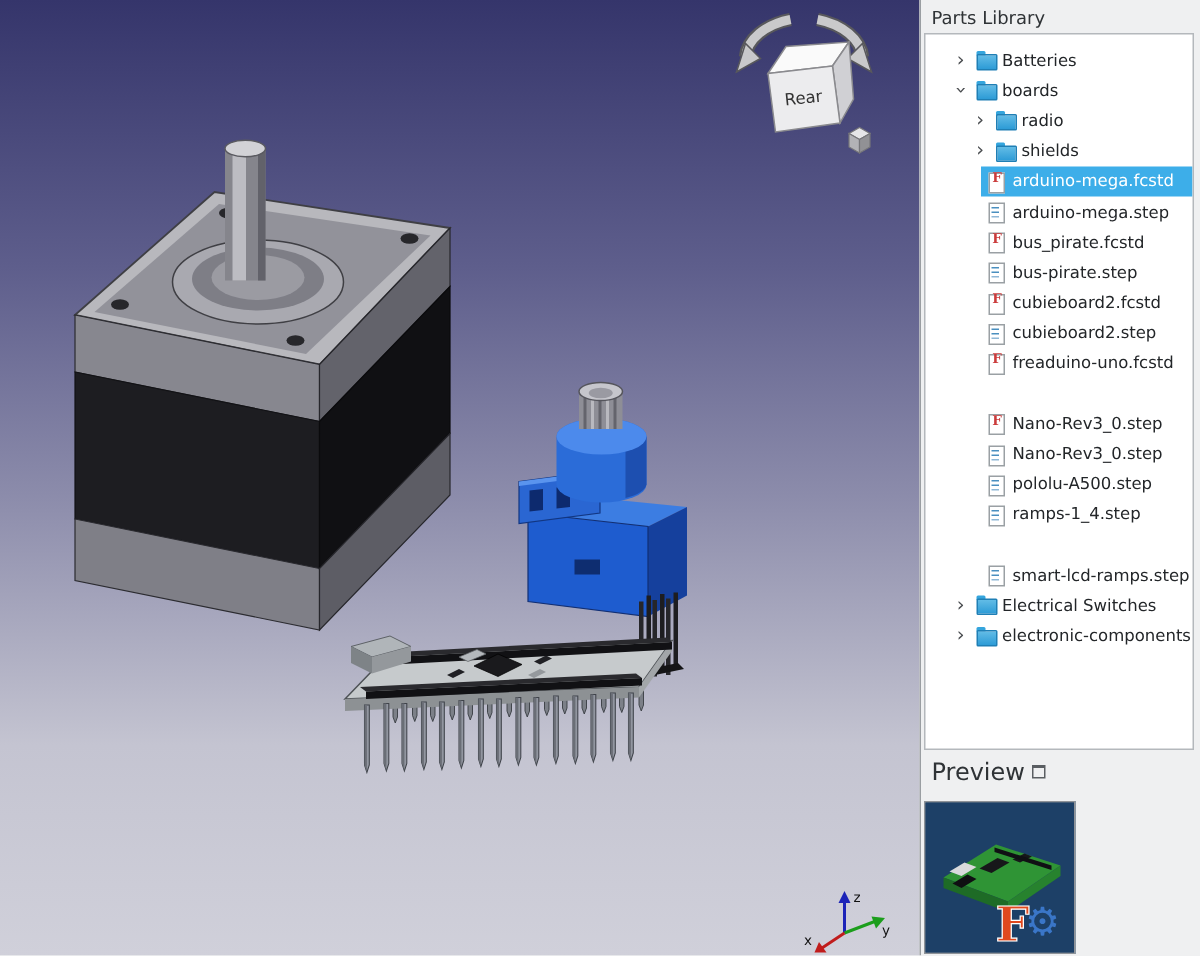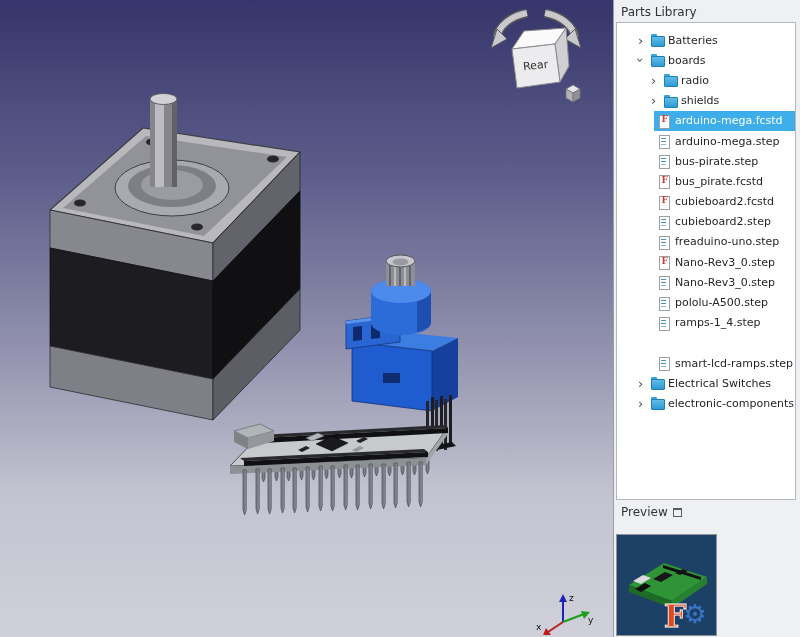--- a/index.html
+++ b/index.html
@@ -32,21 +32,21 @@
     background:var(--folder,#35a5dd); border-radius:1px 1px 0 0; }
   .tree-icon.folder::after { content:''; position:absolute; left:1px; top:3px; width:12px; height:9px;
     background:linear-gradient(180deg,#62bce6,#2d9bd6); border:1px solid #1f7fb5; border-radius:1px; }
   .tree-icon.fcstd::before, .tree-icon.step::before { content:''; position:absolute; left:2px; top:1px;
     width:9px; height:12px; background:#fff; border:1px solid #9aa0a4; }
   .tree-icon.fcstd::after { content:'F'; position:absolute; left:4.5px; top:1.5px; font-size:9px;
     font-weight:bold; color:#cb3b3b; font-family:"DejaVu Serif",serif; line-height:1; }
   .tree-icon.step::after { content:''; position:absolute; left:4px; top:4px; width:5px; height:1px;
     background:#4a8fbf; box-shadow:0 3px 0 #4a8fbf, 0 6px 0 #8fb7d6; }
 
-  .preview-header { position:absolute; left:7px; top:505px; font-size:12px; color:#2f3336;
+  .preview-header { position:absolute; left:7px; top:505px; font-size:16px; color:#2f3336;
     display:flex; align-items:center; gap:5px; }
   .float-icon { width:9px; height:9px; border:1px solid #5a5e62; border-top-width:2px; display:inline-block; }
   .preview-box { position:absolute; left:2px; top:534px; width:101px; height:102px;
     border:1px solid #8f9398; background:#1d4067; }
 </style>
 </head>
 <body>
 
 <div class="app">
 
@@ -246,55 +246,59 @@
           <span class="arrow" style="flex: 0 0 7px;"></span>
           <span class="row-content">
             <span class="tree-icon step"></span>
             <span class="tree-label">arduino-mega.step</span>
           </span>
         </div>
         <div class="tree-row">
           <span class="spacer" style="flex: 0 0 30px;"></span>
           <span class="arrow" style="flex: 0 0 7px;"></span>
           <span class="row-content">
+            <span class="tree-icon fcstd"></span>
+            <span class="tree-label">bus_pirate.fcstd</span>
+          </span>
+        </div>
+        <div class="tree-row">
+          <span class="spacer" style="flex: 0 0 30px;"></span>
+          <span class="arrow" style="flex: 0 0 7px;"></span>
+          <span class="row-content">
             <span class="tree-icon step"></span>
             <span class="tree-label">bus-pirate.step</span>
           </span>
         </div>
         <div class="tree-row">
           <span class="spacer" style="flex: 0 0 30px;"></span>
           <span class="arrow" style="flex: 0 0 7px;"></span>
           <span class="row-content">
             <span class="tree-icon fcstd"></span>
-            <span class="tree-label">bus_pirate.fcstd</span>
-          </span>
-        </div>
-        <div class="tree-row">
-          <span class="spacer" style="flex: 0 0 30px;"></span>
-          <span class="arrow" style="flex: 0 0 7px;"></span>
-          <span class="row-content">
-            <span class="tree-icon fcstd"></span>
             <span class="tree-label">cubieboard2.fcstd</span>
           </span>
         </div>
         <div class="tree-row">
           <span class="spacer" style="flex: 0 0 30px;"></span>
           <span class="arrow" style="flex: 0 0 7px;"></span>
           <span class="row-content">
             <span class="tree-icon step"></span>
             <span class="tree-label">cubieboard2.step</span>
           </span>
         </div>
         <div class="tree-row">
           <span class="spacer" style="flex: 0 0 30px;"></span>
           <span class="arrow" style="flex: 0 0 7px;"></span>
           <span class="row-content">
-            <span class="tree-icon step"></span>
-            <span class="tree-label">freaduino-uno.step</span>
-          </span>
+            <span class="tree-icon fcstd"></span>
+            <span class="tree-label">freaduino-uno.fcstd</span>
+          </span>
+        </div>
+        <div class="tree-row">
+          <span class="spacer" style="flex: 0 0 30px;"></span>
+          <span class="arrow" style="flex: 0 0 7px;"></span>
         </div>
         <div class="tree-row">
           <span class="spacer" style="flex: 0 0 30px;"></span>
           <span class="arrow" style="flex: 0 0 7px;"></span>
           <span class="row-content">
             <span class="tree-icon fcstd"></span>
             <span class="tree-label">Nano-Rev3_0.step</span>
           </span>
         </div>
         <div class="tree-row">

